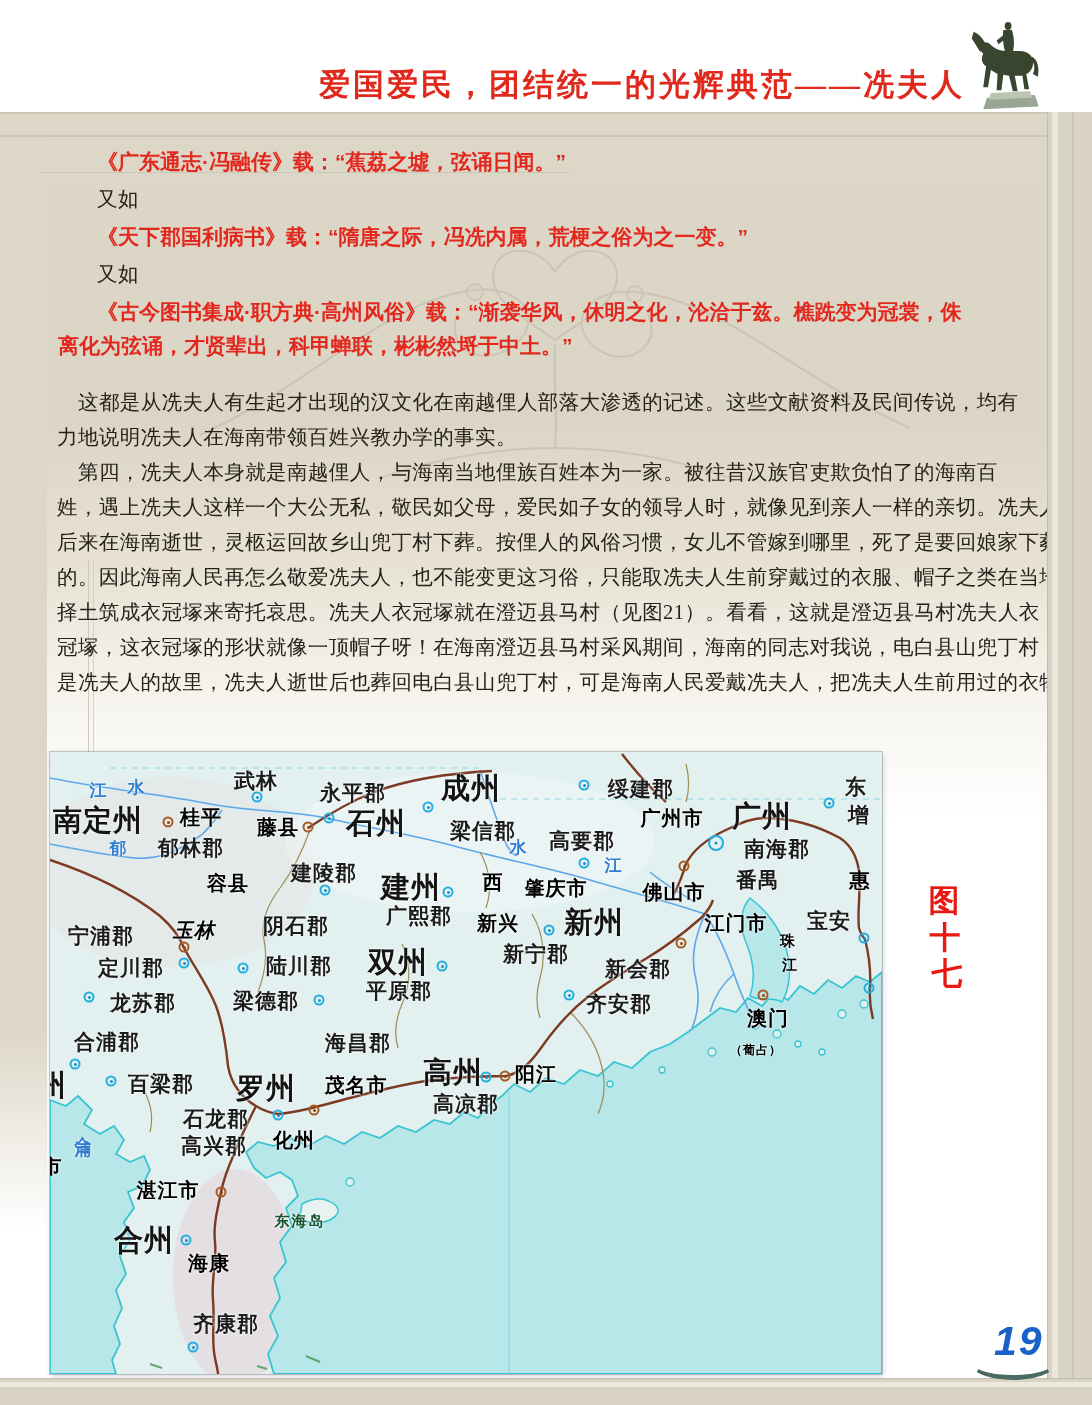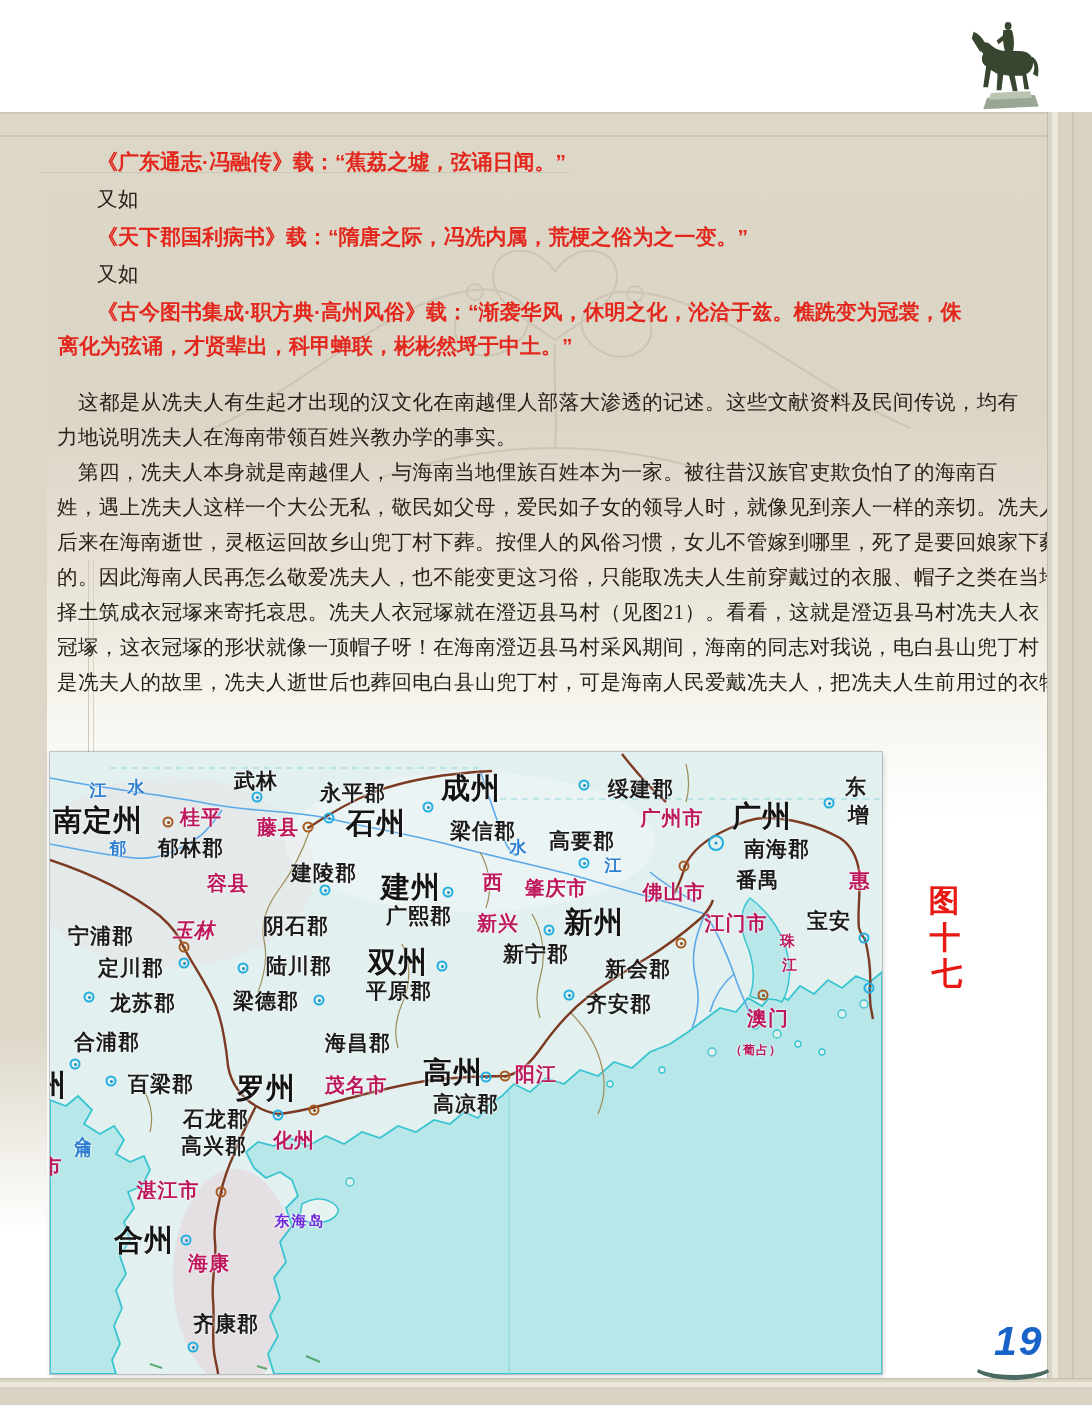--- a/index.html
+++ b/index.html
@@ -34,23 +34,23 @@
   .tl.red{font-family:"Liberation Sans","DejaVu Sans",sans-serif;font-weight:700;
           font-size:21px;letter-spacing:0;color:#e3271d;}
   
   .map{position:absolute;left:50px;top:752px;width:832px;height:622px;background:#e3f1f0;overflow:hidden;
        box-shadow:0 0 0 1px rgba(110,130,140,.4),1px 2px 6px rgba(0,0,0,.18);}
   .map svg{position:absolute;left:0;top:0;}
   .ml{position:absolute;transform:translate(-50%,-50%);white-space:nowrap;line-height:1;
       text-shadow:0 0 3px rgba(255,255,255,.9),0 0 2px rgba(255,255,255,.7);}
   .st{font-weight:700;font-size:29px;color:#141414;letter-spacing:1px;}
   .jn{font-weight:700;font-size:21px;color:#1c1c1c;letter-spacing:1px;}
-  .or{font-weight:700;font-size:20px;color:#be185d;letter-spacing:1px;}
+  .or{font-weight:700;font-size:20px;color:#000000;letter-spacing:1px;}
   .bl{font-weight:700;font-size:17px;color:#2f7fd1;}
-  .gr{font-weight:700;font-size:15px;color:#6d28d9;letter-spacing:2px;}
+  .gr{font-weight:700;font-size:15px;color:#14532d;letter-spacing:2px;}
   .vert{writing-mode:vertical-rl;letter-spacing:4px;}
   .map-title{position:absolute;transform:translate(-50%,-50%);white-space:nowrap;font-weight:700;
              font-size:32px;color:#101010;letter-spacing:2px;
              text-shadow:0 0 4px #fff,0 0 6px #fff,1px 1px 2px #fff,-1px -1px 2px #fff;}
   .mk{position:absolute;width:11px;height:11px;border-radius:50%;border:2px solid #22aee0;
       transform:translate(-50%,-50%);box-sizing:border-box;}
   .mk::after{content:"";position:absolute;left:50%;top:50%;width:3px;height:3px;border-radius:50%;
              background:#1890c8;transform:translate(-50%,-50%);}
   .mk.mb{border-color:#a85a20;} .mk.mb::after{background:#904810;}
   .mk.big{width:16px;height:16px;border-width:2.5px;}
@@ -80,20 +80,21 @@
       <path d="M 770,248 C 650,195 585,120 495,112 C 445,108 425,146 457,169 C 486,189 523,168 508,134"></path>
       <path d="M 415,92 C 395,60 353,66 353,97 C 353,123 384,138 415,160 C 446,138 477,123 477,97 C 477,66 435,60 415,92"></path>
       <path d="M 240,298 C 355,258 475,258 590,298"></path>
       <circle cx="335" cy="112" r="8"></circle>
         <circle cx="495" cy="114" r="8"></circle>
       <path d="M 415,165 C 413,200 418,235 415,268"></path>
     </g>
   </svg>
 
   <div class="top-band"></div>
+  <div class="hdr-title">爱国爱民，团结统一的光辉典范——冼夫人</div>
 
   <svg class="statue" viewBox="0 0 100 115">
     <path d="M26,96 L76,93 L80,105 L22,108 Z" fill="#9aa694"></path>
     <path d="M30,91 L71,89 L73,96 L28,98 Z" fill="#bcc4b2"></path>
     <g fill="#39462f">
       <path d="M22,50 C17,45 18,38 24,38 C29,38 31,43 36,45 C42,48 52,47 60,47 C68,47 73,51 74,57 C75,63 72,69 67,71 L70,87 L65,87 L63,73 L55,73 L58,89 L53,89 L49,73 L43,72 L41,88 L36,88 L37,71 L30,67 L27,85 L22,85 L25,63 C21,61 19,55 22,50 Z"></path>
       <path d="M24,39 C21,33 17,29 12,27 L10,34 C13,38 16,44 19,48 Z"></path>
       <path d="M73,53 C79,56 81,65 79,74 L74,71 C77,64 75,58 71,56 Z"></path>
       <ellipse cx="48" cy="21" rx="3.6" ry="4.2"></ellipse>
       <path d="M43,25 C42,33 43,42 45,48 L53,48 C55,40 54,31 52,25 Z"></path>

